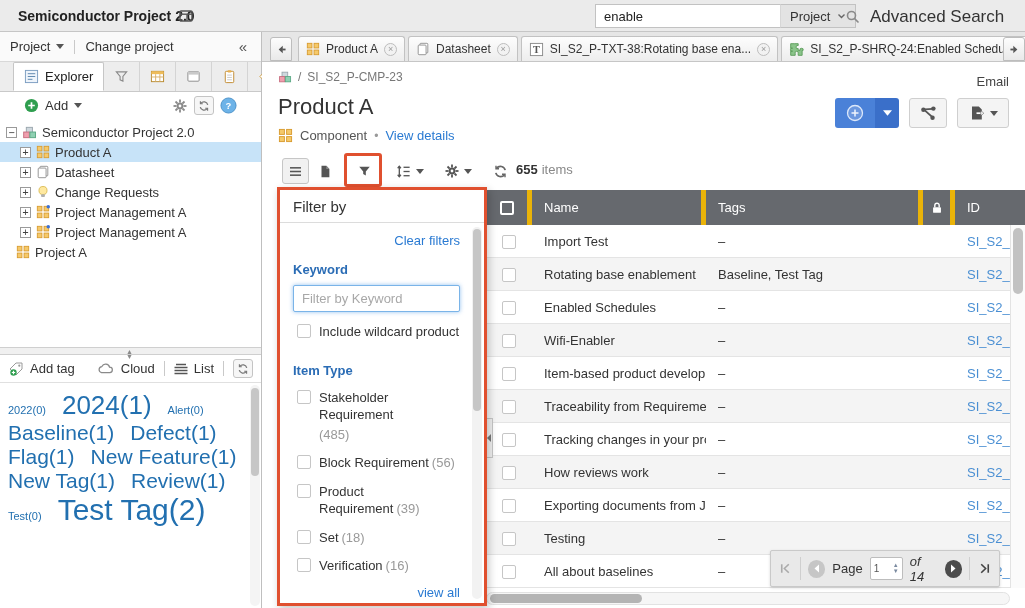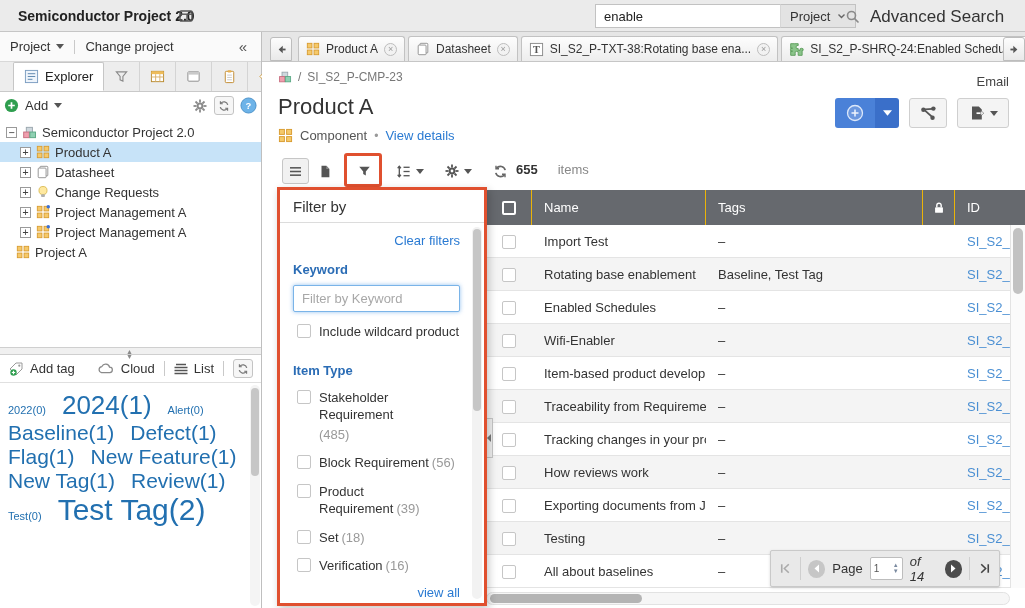--- a/index.html
+++ b/index.html
@@ -22,21 +22,21 @@
   
   .sidebar{position:absolute;left:0;top:32px;width:262px;bottom:0;background:#fff;border-right:1px solid #bfbfbf;display:flex;flex-direction:column}
   .proj-row{height:30px;border-bottom:1px solid #d8d8d8;display:flex;align-items:center;padding:0 10px;background:#fafafa;flex:none}
   .proj-menu{display:flex;align-items:center;gap:6px;cursor:pointer}
   .vdiv{width:1px;height:14px;background:#c9c9c9;margin:0 10px}
   .chg-proj{cursor:pointer}
   .collapse{margin-left:auto;font-size:15px;color:#555;cursor:pointer;padding-right:4px}
   .side-tabs{height:30px;background:#ededed;border-bottom:1px solid #c9c9c9;display:flex;align-items:flex-end;flex:none}
   .side-tab{height:29px;display:flex;align-items:center;gap:6px;padding:0 10px;border-right:1px solid #d4d4d4;cursor:pointer}
   .side-tab.active{background:#fff;border:1px solid #c6c6c6;border-bottom:1px solid #fff;margin-left:13px;border-radius:2px 2px 0 0;font-size:13px;color:#222}
-  .side-toolbar{height:27px;display:flex;align-items:center;padding:0 4px;flex:none}
+  .side-toolbar{height:27px;display:flex;align-items:center;padding:0 24px;flex:none}
   .add-btn{display:flex;align-items:center;gap:6px;cursor:pointer}
   .side-toolbar .right{margin-left:auto;display:flex;align-items:center;gap:6px}
   .mini-btn{width:20px;height:19px;border:1px solid #c4c4c4;border-radius:3px;background:#f6f6f6;display:flex;align-items:center;justify-content:center;cursor:pointer}
   .tree{flex:1;overflow:hidden;padding-top:3px}
   .tree-row{height:20px;display:flex;align-items:center;gap:5px;white-space:nowrap;cursor:pointer}
   .tree-row.selected{background:#c7e3f8}
   .toggle{width:11px;height:11px;border:1px solid #9a9a9a;background:#fff;font-size:10px;line-height:9px;text-align:center;color:#444;flex:none;font-family:"DejaVu Sans Mono",monospace}
   .toggle.none{border:none;background:transparent}
   .splitter{height:8px;background:#f0f0f0;border-top:1px solid #cfcfcf;border-bottom:1px solid #cfcfcf;position:relative;flex:none;cursor:row-resize}
   .splitter-grip{position:absolute;left:50%;top:1px;transform:translateX(-50%);font-size:7px;color:#8a8a8a;letter-spacing:2px;line-height:5px}
@@ -71,21 +71,21 @@
   .split-main{width:40px;background:#4a81d8;display:flex;align-items:center;justify-content:center}
   .split-caret{width:24px;background:#3a6fc9;display:flex;align-items:center;justify-content:center}
   .gray-btn{height:30px;background:#f4f4f4;border:1px solid #cfcfcf;border-radius:3px;display:flex;align-items:center;justify-content:center;gap:5px;cursor:pointer}
   .gray-btn.b1{width:38px}.gray-btn.b2{width:52px}
 
   .toolbar{position:absolute;left:0;top:124px;right:0;height:32px}
   .tb{position:absolute;top:2px;height:26px;display:flex;align-items:center;justify-content:center;cursor:pointer;gap:4px}
   .seg{border:1px solid #c6c6c6;border-radius:3px;background:#f1f1f1;width:27px}
   .plain{background:transparent}
   .tb-count{position:absolute;left:254px;top:6px;font-size:13px;color:#888;cursor:default}
-  .tb-count b{color:#333;font-weight:bold;margin-right:20px}
+  .tb-count b{color:#333;font-weight:bold;margin-right:4px}
   .annot{position:absolute;border:3px solid #e0502f;border-radius:3px;pointer-events:none}
   .annot.funnel-box{left:82px;top:-3px;width:38px;height:34px}
 
   
   .filter-panel{position:absolute;left:15px;top:155px;width:210px;bottom:2px;background:#fff;border:3px solid #e0502f;z-index:6;box-shadow:2px 3px 8px rgba(0,0,0,.22);display:flex;flex-direction:column}
   .fp-head{height:33px;border-bottom:1px solid #dcdcdc;display:flex;align-items:center;padding:0 13px;font-size:15px;color:#333;flex:none}
   .fp-body{flex:1;position:relative;padding:10px 24px 0 13px;overflow:hidden;font-size:13px}
   .fp-clear{text-align:right;color:#2a7ad2;cursor:pointer;margin-bottom:14px}
   .fp-sec{color:#2a6cb5;font-weight:bold;margin-bottom:8px}
   .kw-input{width:100%;height:27px;border:1px solid #7ab4e8;border-radius:2px;box-shadow:0 0 4px rgba(90,160,230,.65);padding:0 8px;font-size:13px;color:#333;outline:none;font-family:"Liberation Sans",sans-serif}
@@ -97,21 +97,21 @@
   .fp-check .lbl-wrap .cnt{margin-left:3px}
   .fp-check.wrap .cnt{display:block;margin-left:0;margin-top:2px}
   .fp-viewall{text-align:right;color:#2a7ad2;cursor:pointer;margin:10px 0 0}
   .fp-gap{height:22px}
   .fp-scroll{position:absolute;right:2px;top:4px;bottom:4px;width:10px;background:#f2f2f2;border-radius:5px}
   .fp-thumb{position:absolute;left:1px;top:2px;width:8px;height:182px;background:#c6c6c6;border-radius:4px}
 
   
   .grid{position:absolute;left:224px;top:158px;right:0;bottom:0}
   .ghead{position:absolute;left:0;top:0;right:0;height:35px;background:#66696e;color:#fff;display:flex;align-items:center;font-size:13px}
-  .gc{height:100%;display:flex;align-items:center;padding-left:12px;border-right:1px solid #eab308}
+  .gc{height:100%;display:flex;align-items:center;padding-left:12px;border-right:5px solid #eab308}
   .c-sel{width:46px;justify-content:center;padding-left:0}
   .c-name{width:174px}
   .c-tags{width:217px}
   .c-lock{width:32px;justify-content:center;padding-left:0}
   .c-id{width:55px;border-right:none}
   .hcb{width:14px;height:14px;border:2px solid #fff;border-radius:2px;background:transparent;cursor:pointer}
   .grows{position:absolute;left:0;top:35px;right:15px;bottom:20px;overflow:hidden}
   .grow{height:33px;display:flex;align-items:center;border-bottom:1px solid #e4e4e4;font-size:13px;background:#fff}
   .grow:nth-child(even){background:#f4f4f4}
   .grow .gc{border-right:none;overflow:hidden;white-space:nowrap}

